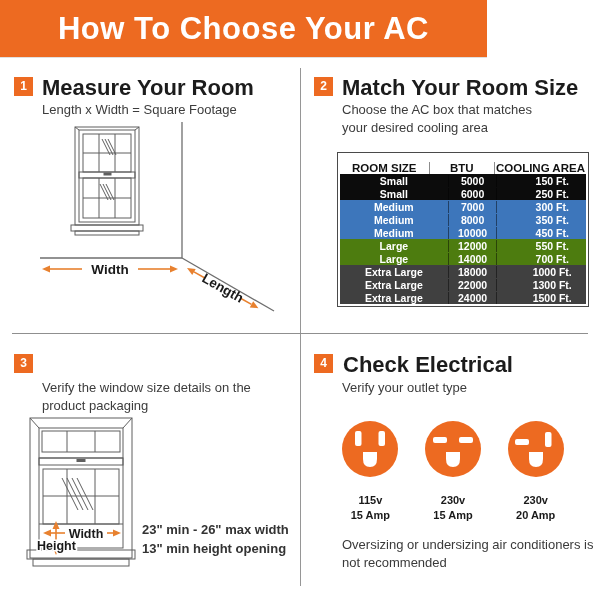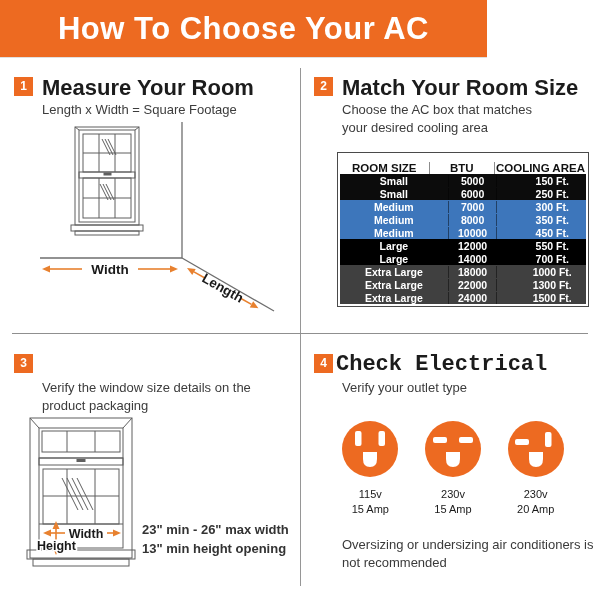--- a/index.html
+++ b/index.html
@@ -24,31 +24,31 @@
   .thead{display:flex;height:19px;align-items:flex-end;}
   .thead .tcell{font-size:11.5px;font-weight:bold;color:#111;}
   .trow{display:flex;height:13px;align-items:center;}
   .trow .tcell{font-size:10.5px;font-weight:bold;color:#fff;margin-left:21px;}
   .tcell{text-align:center;box-sizing:border-box;}
   .tcell:nth-child(1){width:36%;}
   .tcell:nth-child(2){width:27%;border-left:1px solid rgba(0,0,0,.45);border-right:1px solid rgba(0,0,0,.45);}
   .tcell:nth-child(3){width:37%;}
   .tier-small{background:#0c0c0c;}
   .tier-medium{background:#3d76bb;}
-  .tier-large{background:#000000;}
+  .tier-large{background:#4d7c0f;}
   .tier-xlarge{background:#404040;}
   
   .illus{position:absolute;}
   svg text{font-family:"Liberation Sans",sans-serif;}
   .note3{position:absolute;left:142px;top:521px;font-size:13px;font-weight:bold;
          color:#333;line-height:1.45;white-space:nowrap;}
   
   .outlets{position:absolute;left:332px;top:420px;width:248px;display:flex;}
   .outlet{width:80px;margin-right:6px;text-align:center;}
-  .outlet-label{margin-top:5px;font-size:11px;font-weight:normal;color:#1a1a1a;line-height:1.4;}
+  .outlet-label{margin-top:11px;font-size:11px;font-weight:bold;color:#1a1a1a;line-height:1.4;}
   .note4{position:absolute;left:342px;top:536px;width:252px;font-size:13px;color:#3a3a3a;line-height:1.4;}
 </style>
 </head>
 <body>
 
 <div class="canvas">
 
   <div class="banner">
     <h1>How To Choose Your AC</h1>
   </div>
@@ -225,21 +225,21 @@
     </g>
     <text x="11" y="134" font-size="12.5" font-weight="bold" fill="#1a1a1a" style="paint-order:stroke;stroke:#fff;stroke-width:3;">Height</text>
   </svg>
 
   <div class="note3">
     <div>23" min - 26" max width</div>
     <div>13" min height opening</div>
   </div>
 
   <div class="badge" style="left:314px;top:354px;">4</div>
-  <div class="stitle" style="left:336px;top:352px;font-family:Liberation Mono, monospace;">Check Electrical</div>
+  <div class="stitle" style="left:343px;top:352px;">Check Electrical</div>
   <div class="ssub" style="left:342px;top:379px;width:230px;">Verify your outlet type</div>
 
   <div class="outlets">
 
     <div class="outlet">
       <svg width="58" height="58" viewBox="-29 -29 58 58">
         <circle cx="0" cy="0" r="28" fill="#ED6A21"></circle>
         <rect x="-15" y="-18" width="6.5" height="15" rx="2" fill="#fff"></rect>
         <rect x="8.5" y="-18" width="6.5" height="15" rx="2" fill="#fff"></rect>
         <path d="M -7 3 L 7 3 L 7 10 Q 7 18 0 18 Q -7 18 -7 10 Z" fill="#fff"></path>

